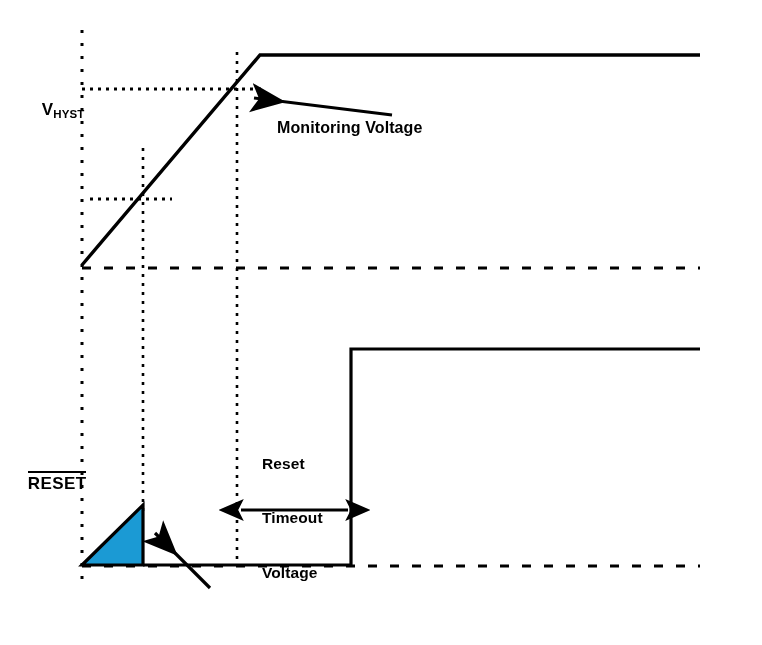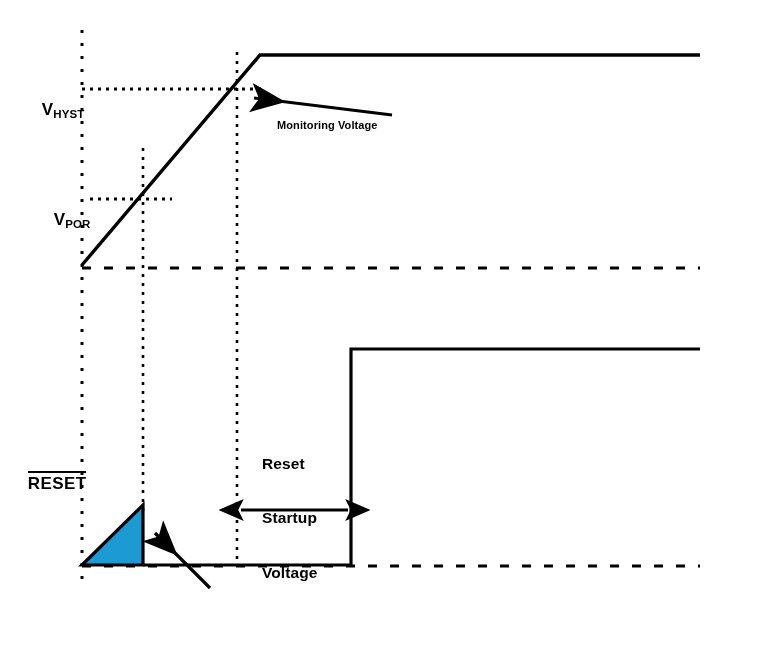--- a/index.html
+++ b/index.html
@@ -38,21 +38,21 @@
   }
   .lbl-axis sub {
     font-size: 11.5px;
     font-weight: bold;
     vertical-align: baseline;
     position: relative;
     bottom: -3px;
     letter-spacing: 0.1px;
   }
   .lbl-note {
-    font-size: 11px;
+    font-size: 16px;
     letter-spacing: 0.1px;
   }
   .lbl-block {
     font-size: 15.5px;
     letter-spacing: 0.1px;
   }
   .overline-text {
     font-size: 17px;
     letter-spacing: 0.4px;
     border-top: 2.2px solid #000000;
@@ -104,30 +104,27 @@
 
     <line x1="241" y1="510" x2="348" y2="510" stroke="#000000" stroke-width="2.8" marker-start="url(#arrowheadL)" marker-end="url(#arrowheadR)"></line>
 
     <line x1="210" y1="588" x2="155" y2="533" stroke="#000000" stroke-width="3.2" marker-end="url(#arrowBig)"></line>
   </svg>
 
   <div class="lbl lbl-axis" style="left:22px; top:80px;">
     <span>V</span><sub>HYST</sub>
   </div>
 
-  <div class="lbl lbl-axis" style="left:34px; top:190px;">
-    <span>V</span><sub>POR</sub>
-  </div>
 
   <div class="lbl" style="left:10px; top:452px;">
     <span class="overline-text">RESET</span>
   </div>
 
   <div class="lbl lbl-note" style="left:277px; top:119px;">Monitoring Voltage</div>
 
   <div class="lbl lbl-block" style="left:262px; top:418px;">
     <div>Reset</div>
-    <div>Startup</div>
+    <div>Timeout</div>
     <div>Voltage</div>
   </div>
 
 
 </div>
 
 </body></html>

